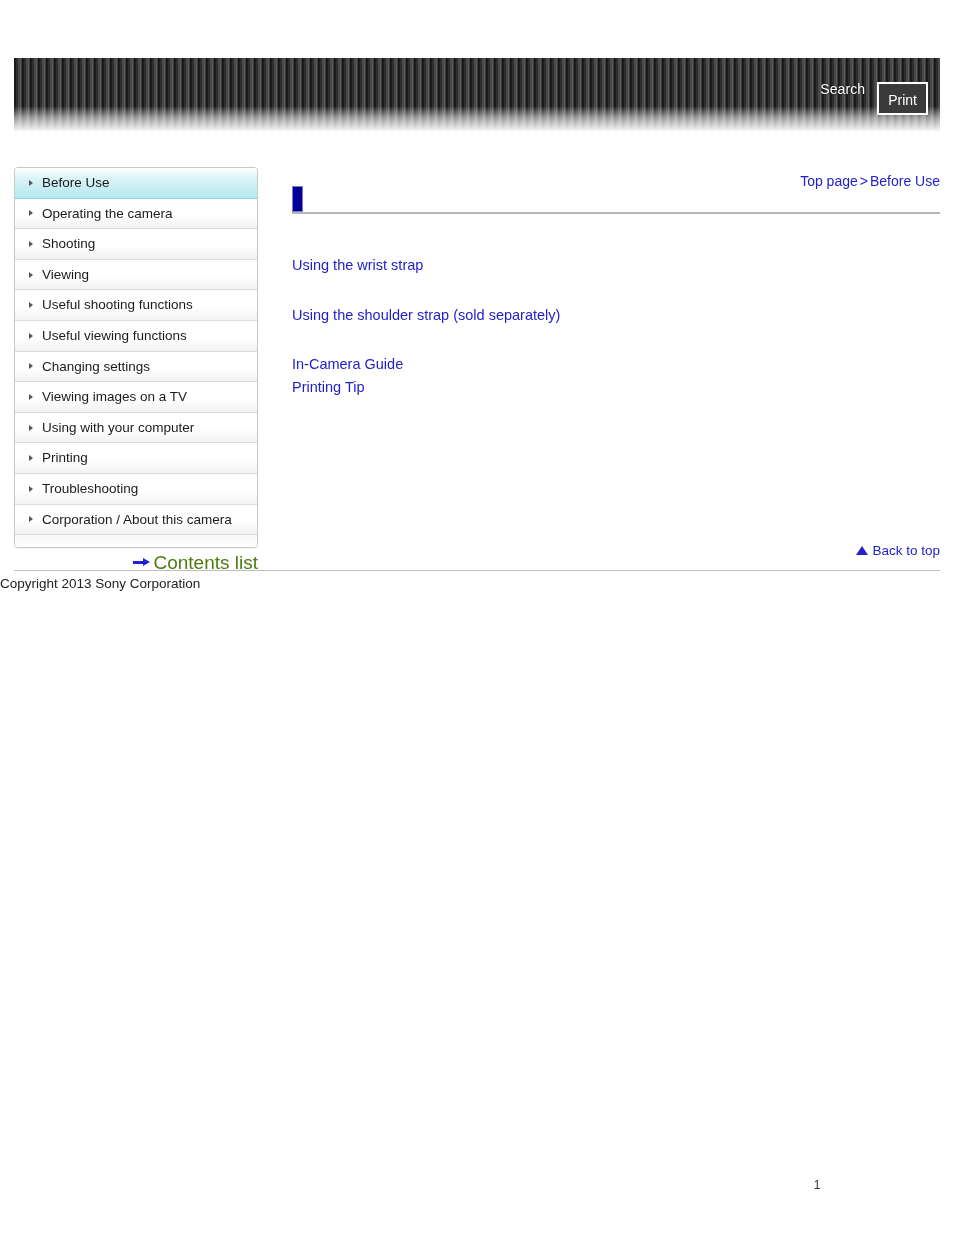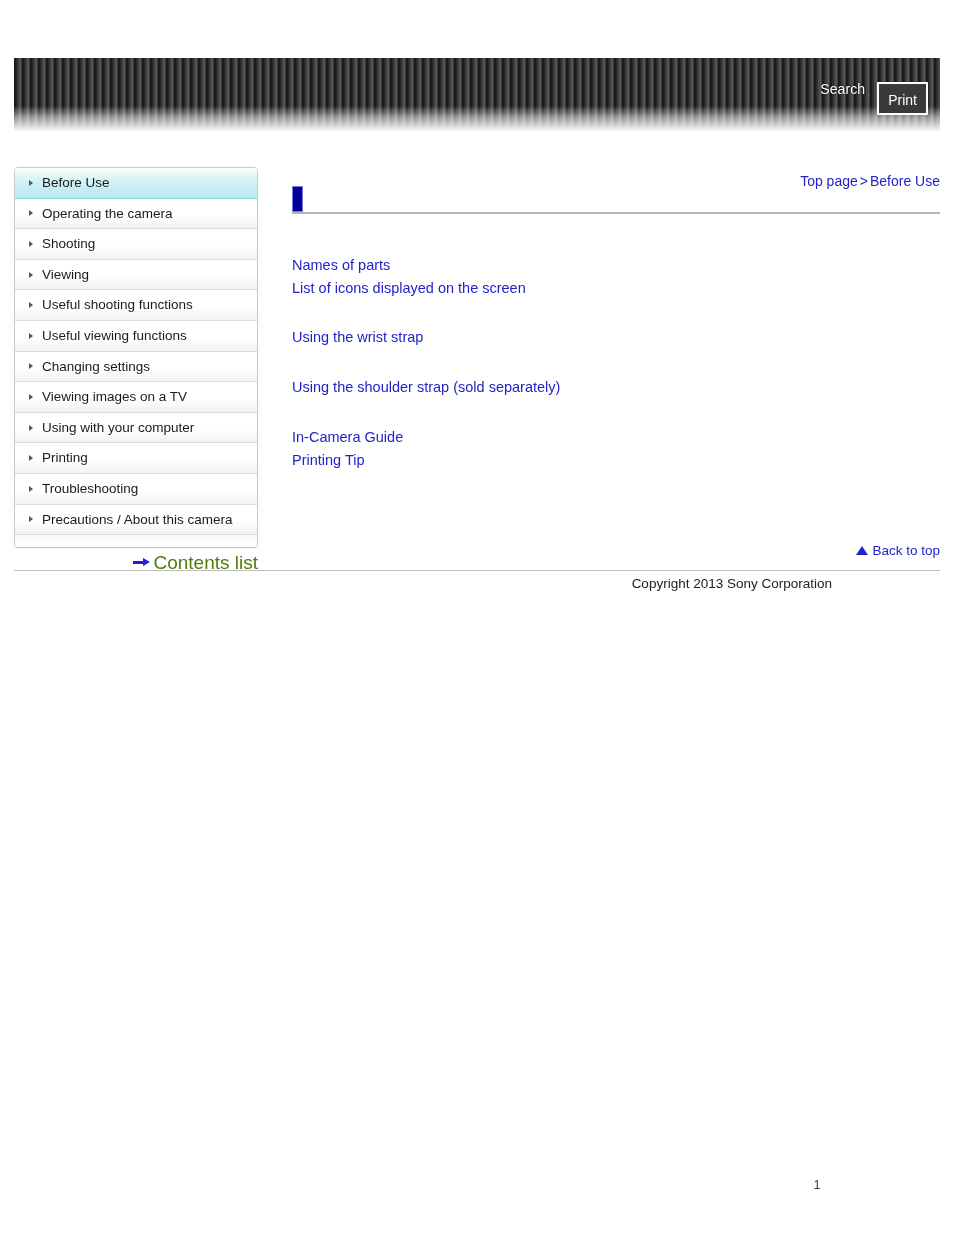--- a/index.html
+++ b/index.html
@@ -251,21 +251,21 @@
     top: 570px;
     width: 926px;
     height: 1px;
     background: #bdbdbd;
   }
   .copyright {
     position: absolute;
     left: 0;
     top: 576px;
     width: 832px;
-    text-align: right;
+    text-align: left;
     font-size: 13.5px;
     color: #222222;
   }
 
   .page-number {
     position: absolute;
     left: 0;
     top: 1178px;
     width: 954px;
     text-align: center;
@@ -331,41 +331,37 @@
   <a class="nav-item" href="#">
     <span class="nav-arrow"></span>
     <span class="nav-label">Printing</span>
   </a>
   <a class="nav-item" href="#">
     <span class="nav-arrow"></span>
     <span class="nav-label">Troubleshooting</span>
   </a>
   <a class="nav-item" href="#">
     <span class="nav-arrow"></span>
-    <span class="nav-label">Precautions / About this camera</span>
+    <span class="nav-label">Corporation / About this camera</span>
   </a>
   <div class="sidebar-bottom-pad"></div>
 </div>
 
 <div class="contents-list-row">
   <span class="arrow-right-icon"></span>
   <a class="contents-list-link" href="#">Contents list</a>
 </div>
 
 <div class="main">
   <div class="page-heading">
     <span class="heading-bar"></span>
     <span class="heading-title"></span>
   </div>
 
   <div class="link-groups">
-    <div class="link-group">
-      <a class="content-link" href="#">Names of parts</a>
-      <a class="content-link" href="#">List of icons displayed on the screen</a>
-    </div>
     <div class="link-group">
       <a class="content-link" href="#">Using the wrist strap</a>
     </div>
     <div class="link-group">
       <a class="content-link" href="#">Using the shoulder strap (sold separately)</a>
     </div>
     <div class="link-group">
       <a class="content-link" href="#">In-Camera Guide</a>
       <a class="content-link" href="#">Printing Tip</a>
     </div>

